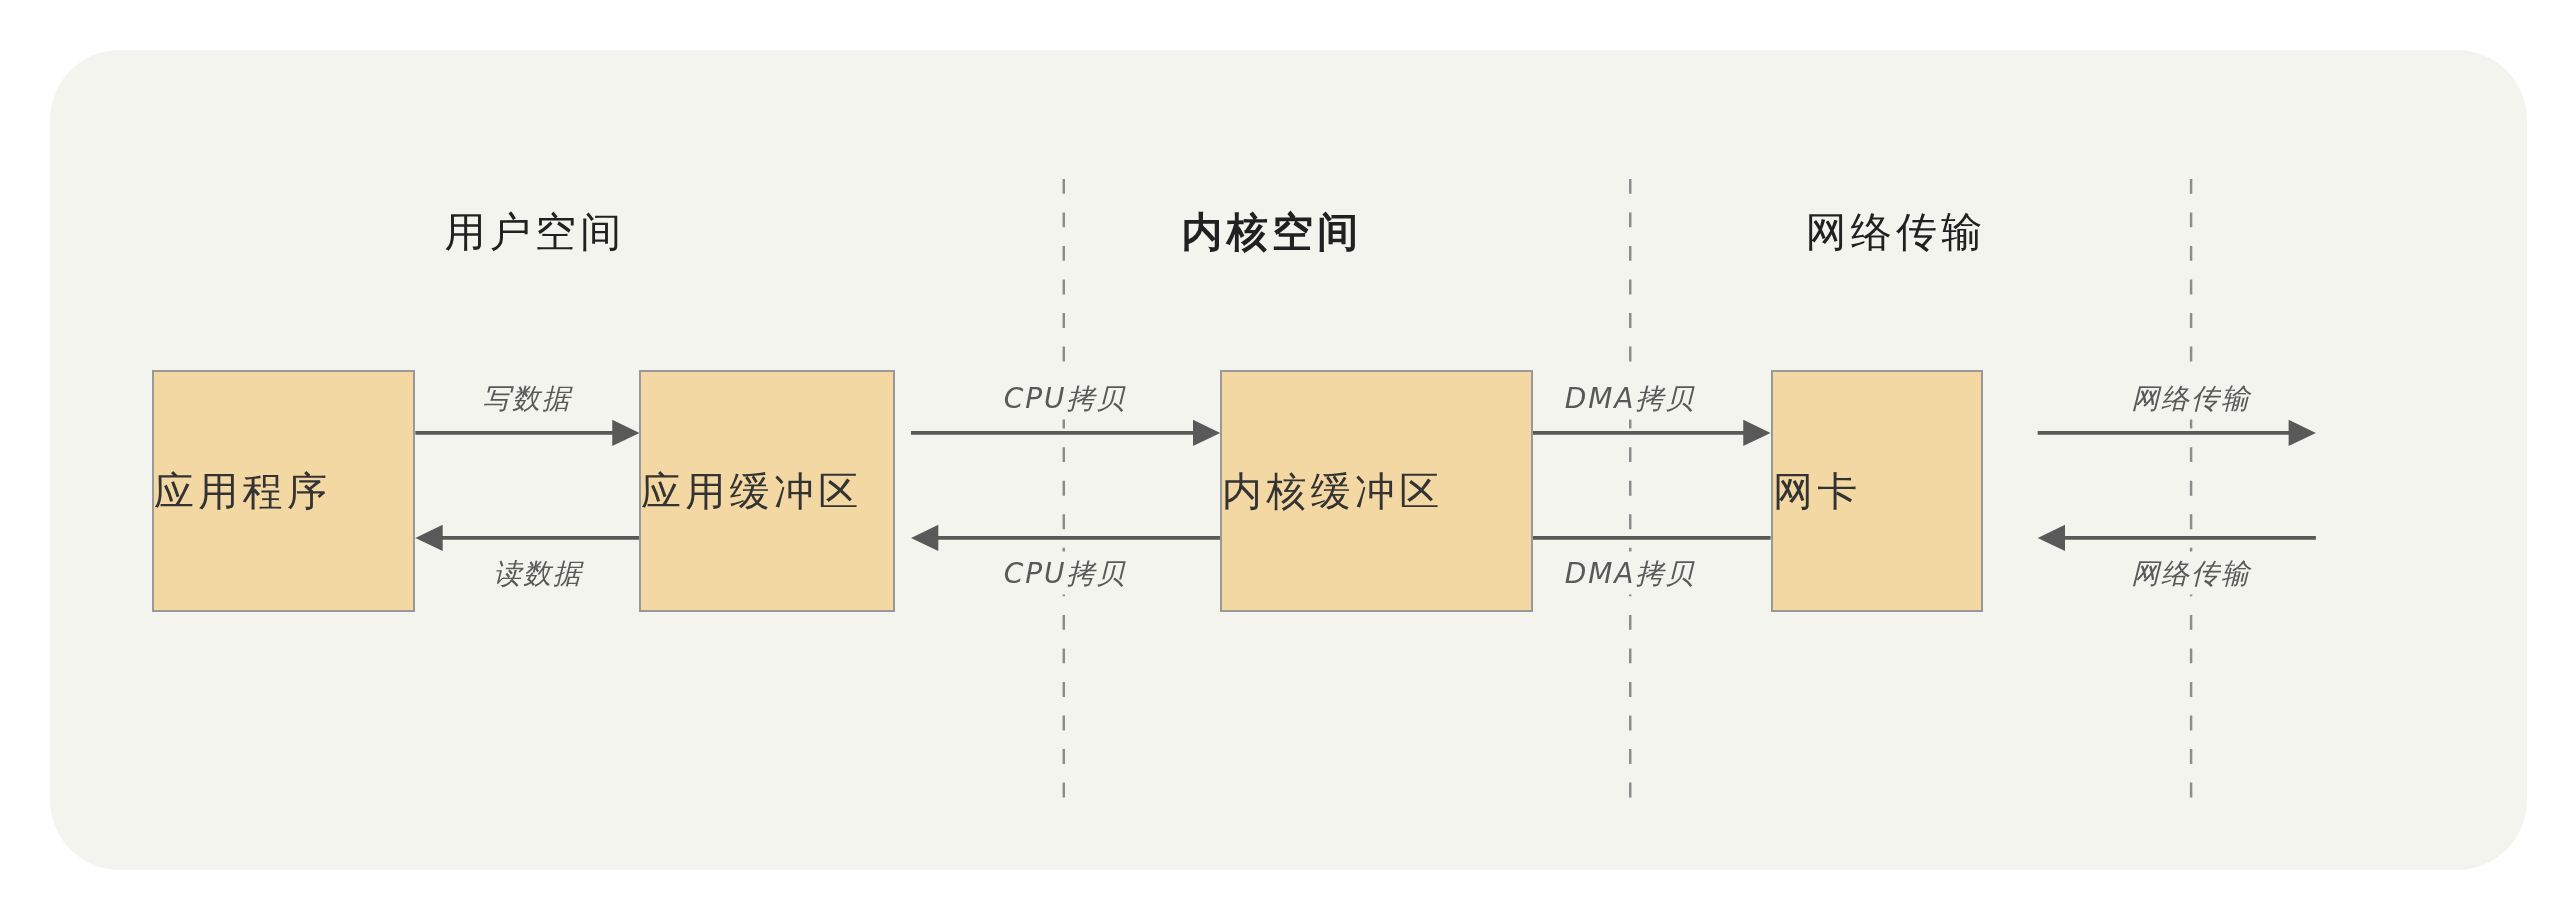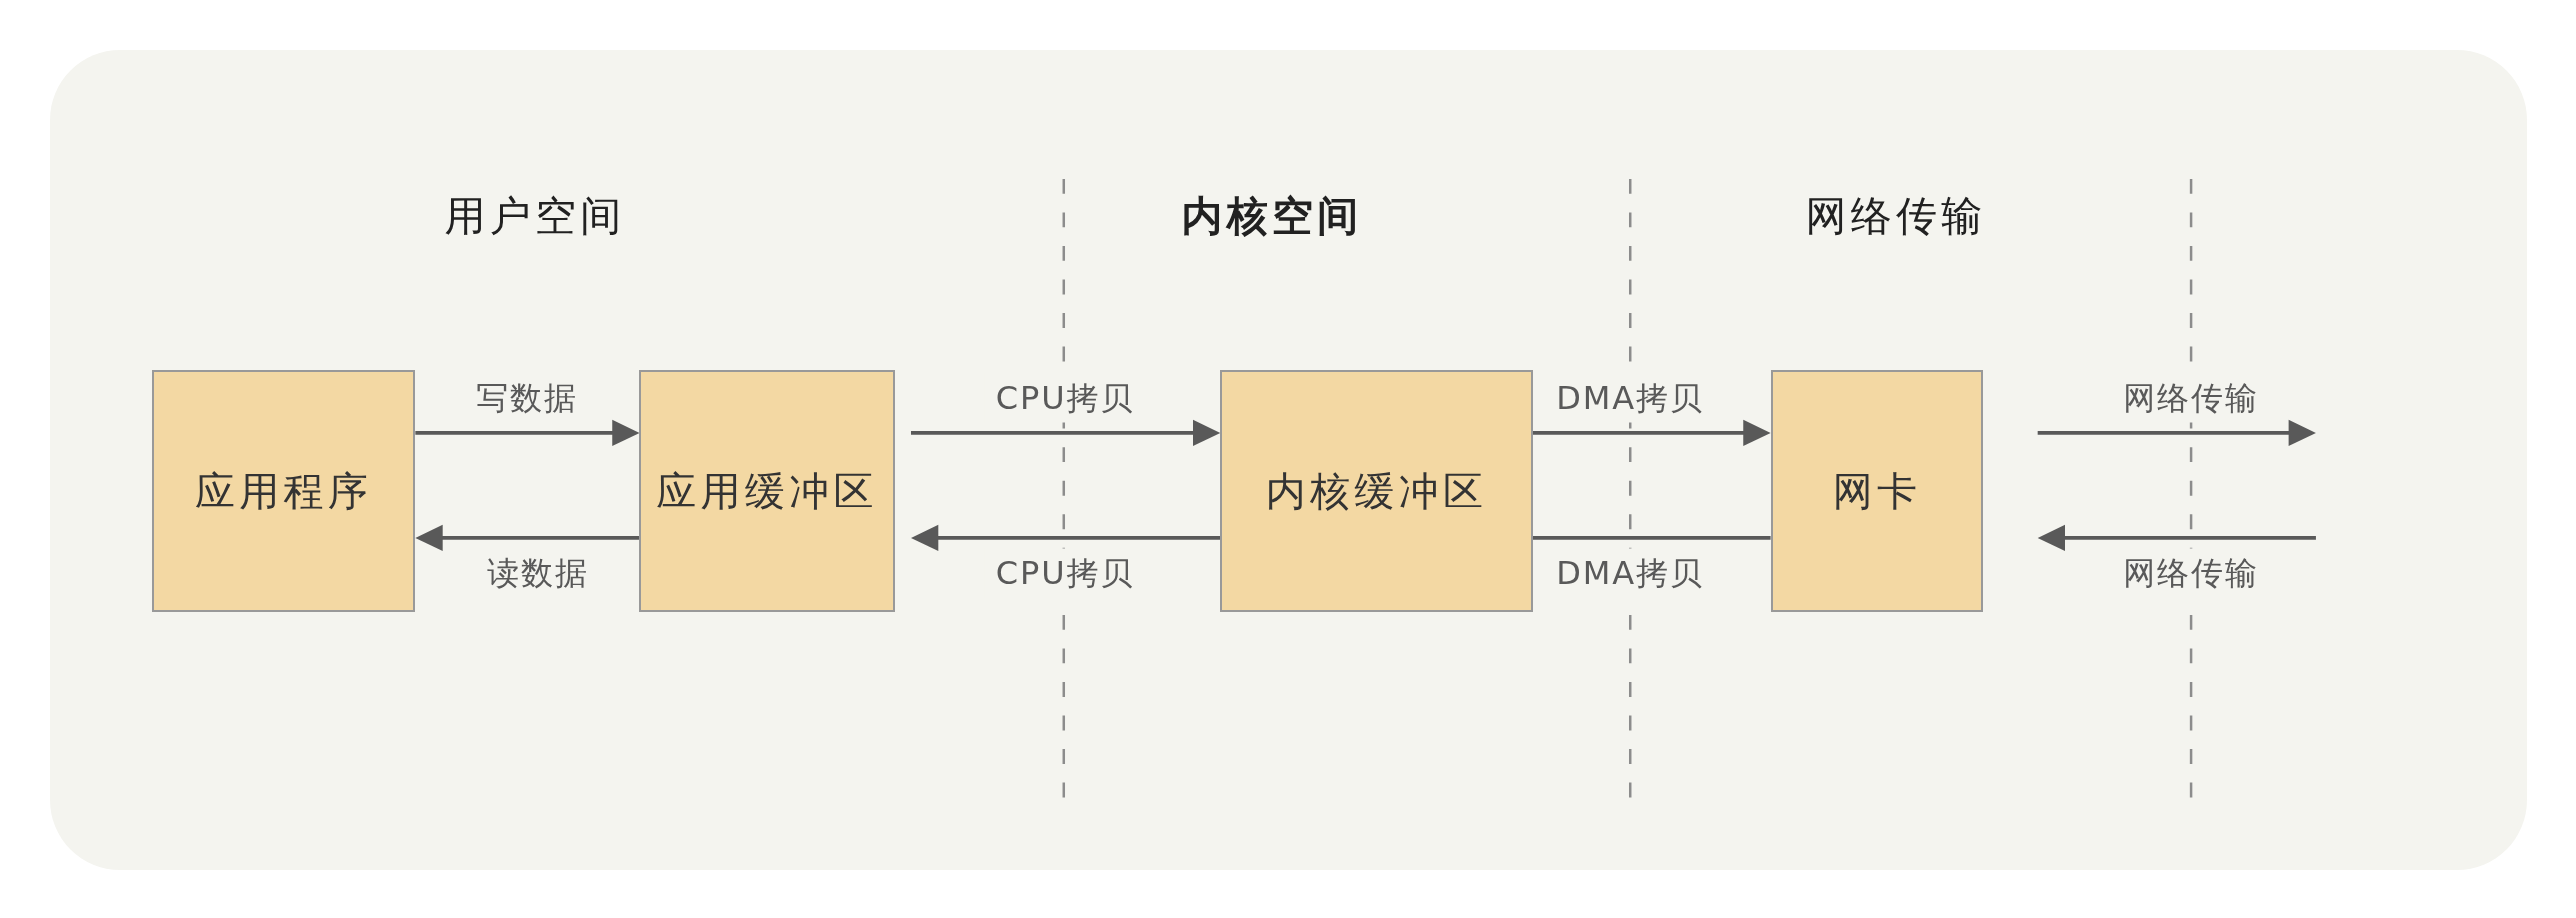--- a/index.html
+++ b/index.html
@@ -51,48 +51,49 @@
     stroke: none;
   }
   .section-title {
     position: absolute;
     transform: translate(-50%, -50%);
     font-size: 41px;
     letter-spacing: 4.3px;
     color: var(--title-text);
     white-space: nowrap;
     z-index: 2;
+    margin-top: 16px;
   }
   .node {
     position: absolute;
     top: 370px;
     height: 242px;
     background: var(--box-fill);
     border: 2.5px solid var(--box-border);
     display: flex;
     align-items: center;
-    justify-content: center;
     z-index: 3;
   }
   .node-label {
     font-size: 40px;
     letter-spacing: 4.3px;
     color: var(--node-text);
     white-space: nowrap;
   }
   .flow-label {
     position: absolute;
     transform: translate(-50%, -50%);
-    font-size: 32px;
+    font-size: 28px;
     letter-spacing: 1.9px;
     color: var(--label-text);
     background: var(--canvas-bg);
     padding: 2.5px 11.2px;
     white-space: nowrap;
     z-index: 2;
+    font-style: italic;
   }
   .node-application { left: 152px;  width: 263px; }
   .node-app-buffer  { left: 639px; width: 256px; }
   .node-kernel-buffer { left: 1220px; width: 313px; }
   .node-nic         { left: 1771px; width: 212px; }
   .title-user-space   { left: 535px;  top: 216px; }
   .title-kernel-space { left: 1272px; top: 216px; font-weight: bold; }
   .title-system-device{ left: 1896px; top: 216px; }
   .label-write-data { left: 527px;  top: 398px; }
   .label-read-data  { left: 538px;  top: 573px; }

